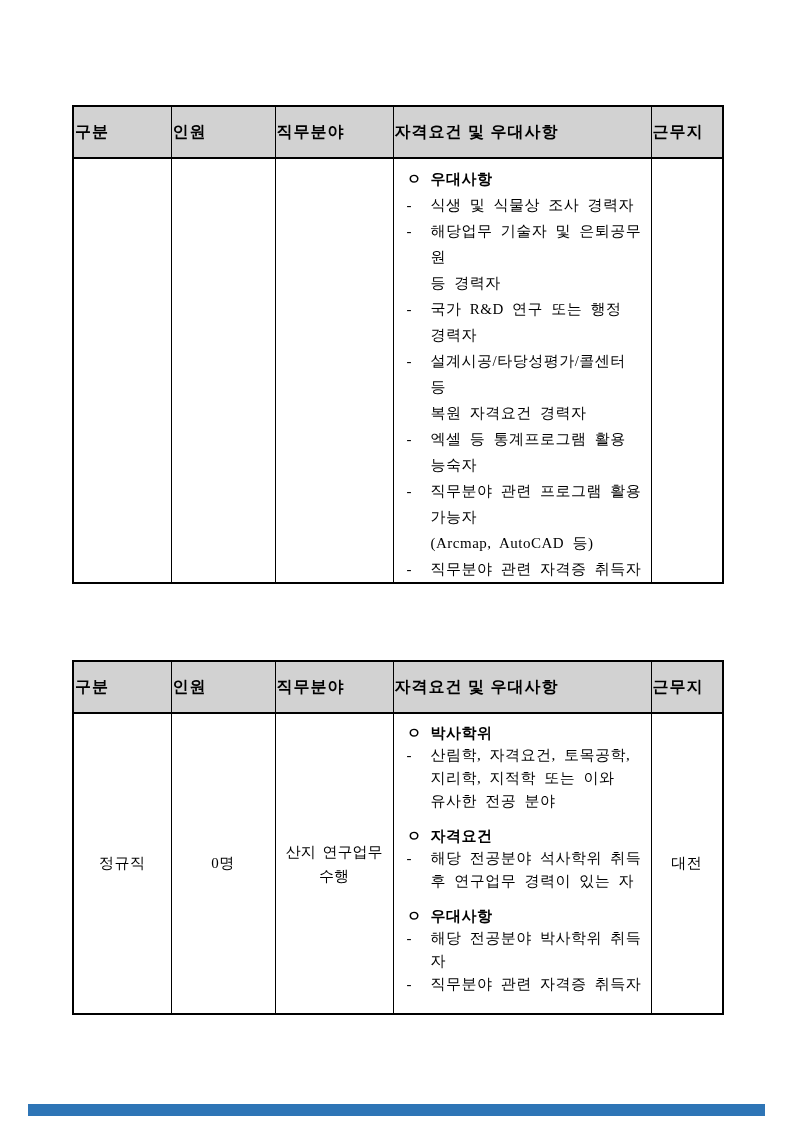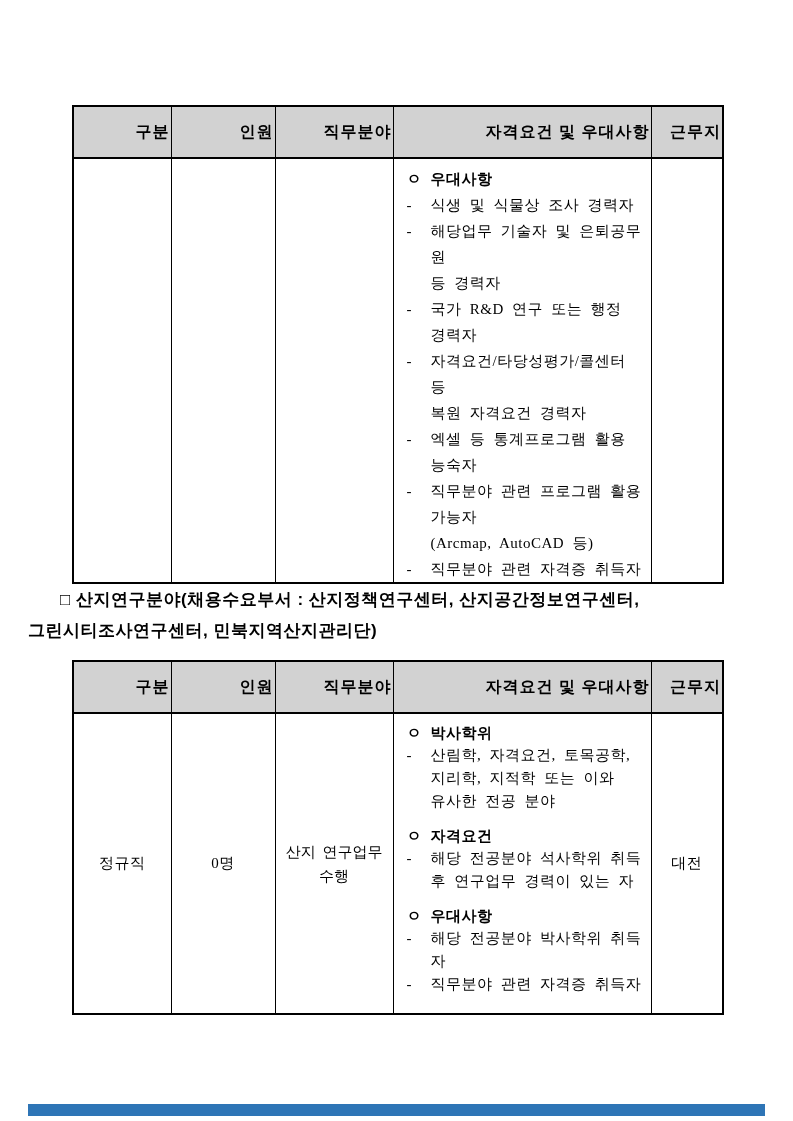--- a/index.html
+++ b/index.html
@@ -11,21 +11,21 @@
     position:absolute;left:72px;width:650px;
     border-collapse:collapse;table-layout:fixed;
     border:2px solid #000000;
   }
   .t1{top:105px;}
   .t2{top:660px;}
   .doc-table th{
     background:#d2d2d2;height:48px;
     border:1px solid #000000;border-bottom:2px solid #000000;
     font-family:"Liberation Sans","DejaVu Sans",sans-serif;
-    font-size:16px;font-weight:bold;text-align:right;vertical-align:middle;
+    font-size:16px;font-weight:bold;text-align:left;vertical-align:middle;
     letter-spacing:1px;
   }
   .doc-table td{
     border:1px solid #000000;padding:0;
     font-size:15px;text-align:center;vertical-align:middle;
   }
   .t1 tbody tr{height:368px;}
   .t2 tbody tr{height:301px;}
   .c-qual{vertical-align:top !important;text-align:left !important;}
   .qual-list{padding:7px 4px 0 10px;}
@@ -96,21 +96,21 @@
               <div class="qline qline-item">
                 <span class="qmark">-</span>
                 <span class="qtext">국가 R&amp;D 연구 또는 행정</span>
               </div>
               <div class="qline qline-cont">
                 <span class="qmark"></span>
                 <span class="qtext">경력자</span>
               </div>
               <div class="qline qline-item">
                 <span class="qmark">-</span>
-                <span class="qtext">자격요건/타당성평가/콜센터 등</span>
+                <span class="qtext">설계시공/타당성평가/콜센터 등</span>
               </div>
               <div class="qline qline-cont">
                 <span class="qmark"></span>
                 <span class="qtext">복원 자격요건 경력자</span>
               </div>
               <div class="qline qline-item">
                 <span class="qmark">-</span>
                 <span class="qtext">엑셀 등 통계프로그램 활용</span>
               </div>
               <div class="qline qline-cont">
@@ -133,24 +133,20 @@
                 <span class="qmark">-</span>
                 <span class="qtext">직무분야 관련 자격증 취득자</span>
               </div>
             </div>
         </td>
         <td class="plaincell"></td>
       </tr>
     </tbody>
   </table>
 
-  <div class="heading">
-    <div class="h-line1">□ 산지연구분야(채용수요부서 : 산지정책연구센터, 산지공간정보연구센터,</div>
-    <div class="h-line2">그린시티조사연구센터, 민북지역산지관리단)</div>
-  </div>
 
   <table class="doc-table t2">
     <colgroup>
       <col style="width:98px">
         <col style="width:104px">
         <col style="width:118px">
         <col style="width:258px">
         <col style="width:72px">
     </colgroup>
     <thead>

